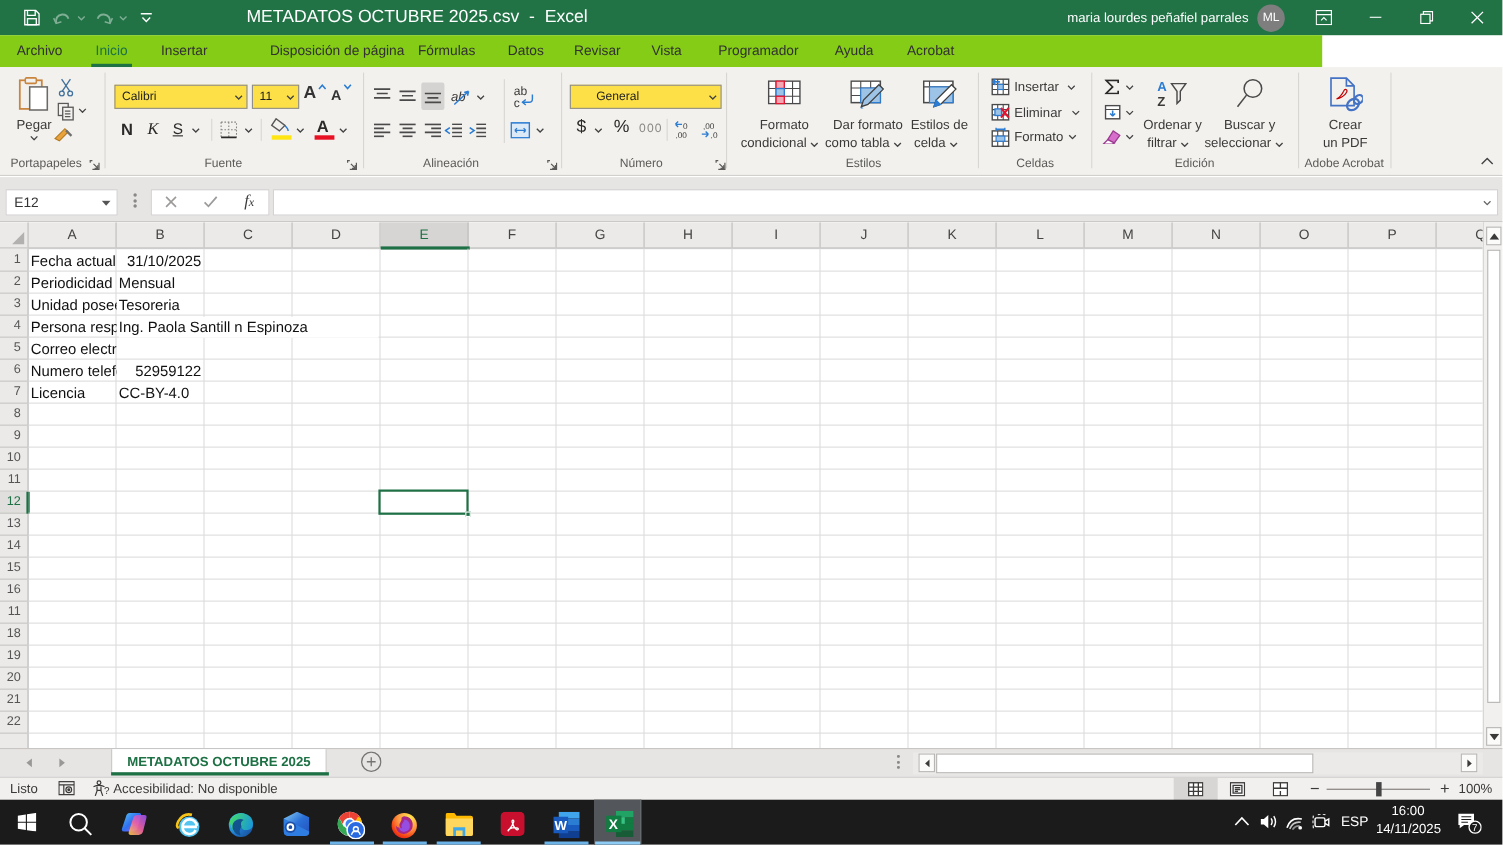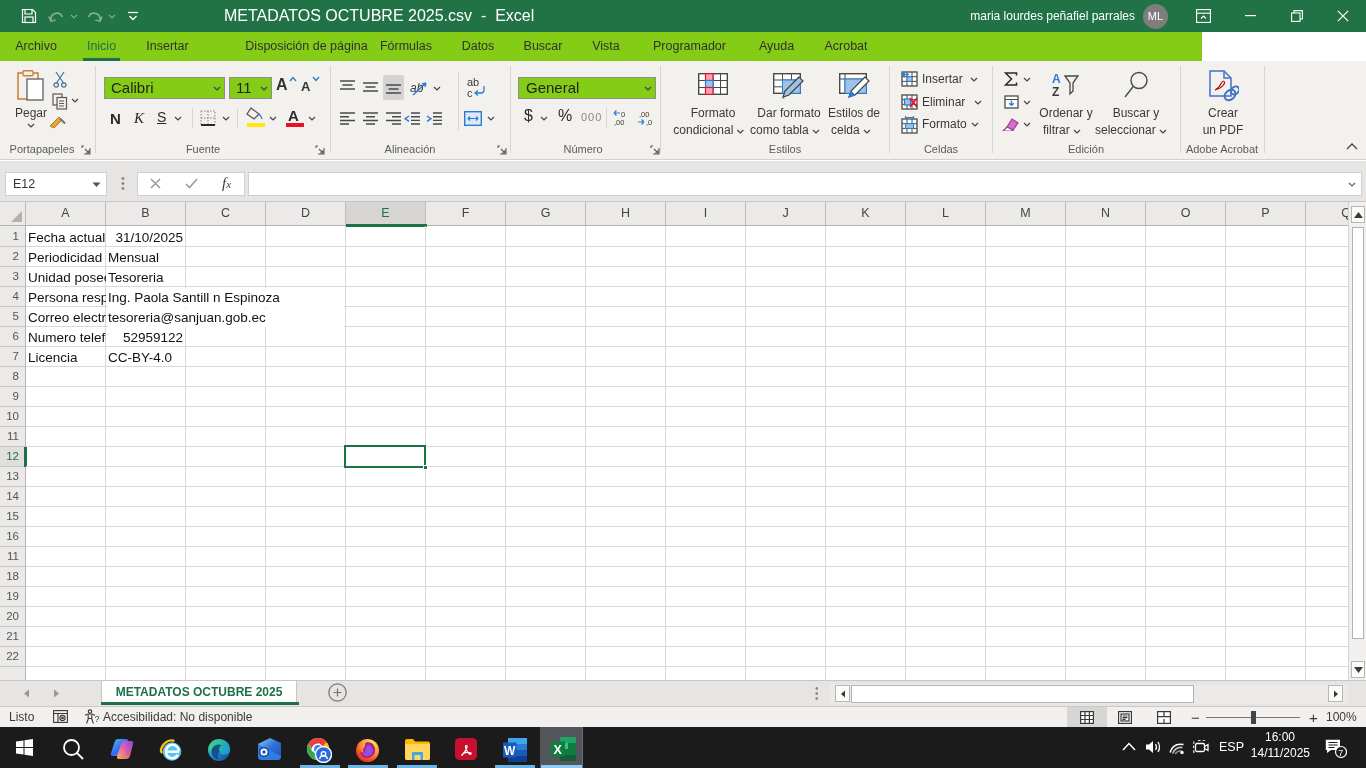--- a/index.html
+++ b/index.html
@@ -21,21 +21,21 @@
 .rtab { position:absolute; top:0; height:29px; line-height:28px; font-size:12.5px; color:#323130; text-align:center; }
 .rtab.active { color:#1e7145; font-weight:normal; }
 #inicio-underline { left:83px; top:58px; width:37px; height:3px; background:#1e7145; }
 #compartir { left:1262px; top:37px; width:93px; height:23px; border:1px solid #8f8f8c; border-radius:2px; background:#fdfdfc; color:#1e7145; font-size:12.5px; text-align:center; line-height:21px; }
 
 
 #ribbon { left:0; top:61px; width:1366px; height:99px; background:#f2f1ee; border-bottom:1px solid #d2d0ce; }
 .gsep { position:absolute; top:5px; width:1px; height:87px; background:#d8d6d3; }
 .glabel { position:absolute; top:81px; height:14px; line-height:14px; font-size:11px; color:#5c5b59; white-space:nowrap; transform:translateX(-50%); }
 .ribtext { position:absolute; font-size:12px; color:#3b3a39; white-space:nowrap; }
-.combo { position:absolute; background:#84cc16; border:1px solid #908e8c; font-size:15px; color:#222; }
+.combo { position:absolute; background:#fde047; border:1px solid #908e8c; font-size:11px; color:#222; }
 .bigbtn-label { position:absolute; font-size:12px; color:#3b3a39; line-height:16px; text-align:center; transform:translateX(-50%); white-space:nowrap; }
 
 
 #fbar { left:0; top:161px; width:1366px; height:41px; background:#e6e5e3; border-bottom:1px solid #c8c6c4; }
 #namebox { left:5px; top:11px; width:102px; height:24px; background:#fff; border:1px solid #d0cece; font-size:12.5px; color:#333; line-height:22px; padding-left:7px; }
 #fxbox { left:137px; top:11px; width:108px; height:24px; background:#fff; border:1px solid #d0cece; }
 #ffield { left:248px; top:11px; width:1114px; height:24px; background:#fff; border:1px solid #d0cece; }
 
 
 #sheet { left:0; top:202px; width:1348px; height:478px; background:#fff; overflow:hidden; }
@@ -123,21 +123,21 @@
       <path d="M0.8 0.8 L11.2 11.2 M11.2 0.8 L0.8 11.2"></path>
     </svg>
 </div>
 <div class="abs" id="tabrow">
   <div class="rtab" style="left:15px;width:42px;">Archivo</div>
   <div class="rtab active" style="left:83px;width:37px;">Inicio</div>
   <div class="rtab" style="left:145px;width:45px;">Insertar</div>
   <div class="rtab" style="left:219px;width:133px;margin-left:21px;">Disposición de página</div>
   <div class="rtab" style="left:378px;width:56px;">Fórmulas</div>
   <div class="rtab" style="left:460px;width:36px;">Datos</div>
-  <div class="rtab" style="left:521px;width:44px;">Buscar</div>
+  <div class="rtab" style="left:521px;width:44px;">Revisar</div>
   <div class="rtab" style="left:590px;width:32px;">Vista</div>
   <div class="rtab" style="left:648px;width:83px;">Programador</div>
   <div class="rtab" style="left:757px;width:39px;">Ayuda</div>
   <div class="rtab" style="left:822px;width:48px;">Acrobat</div>
   <div class="abs" id="compartir">
     <svg class="abs" style="left:10px;top:5px" width="13" height="13" viewBox="0 0 13 13" fill="none" stroke="#1e7145" stroke-width="1.2">
       <path d="M4 5.5 L6.5 3 L9 5.5"></path>
         <path d="M6.5 3.2 V9"></path>
         <path d="M2 7 v4 h9 v-4"></path>
     </svg>
@@ -289,21 +289,21 @@
   </svg>
   <svg class="abs" style="left:487px;top:55px" width="8" height="5" viewBox="0 0 8 5" fill="none" stroke="#444" stroke-width="1.2">
       <path d="M1 1 l3 3 l3 -3"></path>
     </svg>
   <div class="glabel" style="left:410px">Alineación</div>
   <svg class="abs" style="left:497px;top:84px" width="10" height="10" viewBox="0 0 10 10" fill="none" stroke="#5c5b59" stroke-width="1.1">
     <path d="M1 3 v-2 h2 M9 3 v6 h-6"></path>
       <path d="M4 4 l4 4 M8 5 v3 h-3"></path>
   </svg>
 
-  <div class="combo" style="left:518px;top:16px;width:138px;height:22px;line-height:20px;padding-left:7px">General</div>
+  <div class="combo" style="left:518px;top:16px;width:138px;height:22px;line-height:20px;padding-left:23px">General</div>
   <svg class="abs" style="left:644px;top:25px" width="8" height="5" viewBox="0 0 8 5" fill="none" stroke="#444" stroke-width="1.2">
       <path d="M1 1 l3 3 l3 -3"></path>
     </svg>
   <div class="ribtext" style="left:524px;top:46px;font-size:16px;color:#2b2a29">$</div>
   <svg class="abs" style="left:540px;top:55px" width="8" height="5" viewBox="0 0 8 5" fill="none" stroke="#444" stroke-width="1.2">
       <path d="M1 1 l3 3 l3 -3"></path>
     </svg>
   <div class="ribtext" style="left:558px;top:46px;font-size:16px;color:#2b2a29">%</div>
   <div class="ribtext" style="left:581px;top:50px;font-size:11px;color:#8a8886;letter-spacing:1px">000</div>
   <div class="abs" style="left:606px;top:47px;width:1px;height:20px;background:#d8d6d3"></div>
@@ -521,21 +521,20 @@
 
     <div class="cell" style="left:2px;top:2px;width:78px">Fecha actual</div>
     <div class="cell" style="left:81px;top:2px;width:76px;text-align:right">31/10/2025</div>
     <div class="cell" style="left:2px;top:22px;width:78px">Periodicidad de actualizacion</div>
     <div class="cell" style="left:82px;top:22px;width:200px">Mensual</div>
     <div class="cell" style="left:2px;top:42px;width:78px">Unidad poseedora de la informacion</div>
     <div class="cell" style="left:82px;top:42px;width:200px">Tesoreria</div>
     <div class="cell" style="left:2px;top:62px;width:78px">Persona responsable</div>
     <div class="cell" style="left:82px;top:62px;width:236px;background:#fff">Ing. Paola Santill n Espinoza</div>
     <div class="cell" style="left:2px;top:82px;width:78px">Correo electronico</div>
-    <div class="cell" style="left:82px;top:82px;width:236px;background:#fff">tesoreria@sanjuan.gob.ec</div>
     <div class="cell" style="left:2px;top:102px;width:78px">Numero telefonico</div>
     <div class="cell" style="left:81px;top:102px;width:76px;text-align:right">52959122</div>
     <div class="cell" style="left:2px;top:122px;width:78px">Licencia</div>
     <div class="cell" style="left:82px;top:122px;width:200px">CC-BY-4.0</div>
     <div id="sel" style="left:318px;top:219px;width:82px;height:23px"></div>
     <div id="selhandle" style="left:397px;top:239px"></div>
   </div>
 </div>
 <div class="abs" id="vscroll">
   <div class="abs" style="left:2px;top:4px;width:14px;height:17px;background:#fbfbfa;border:1px solid #b8b6b4"></div>

